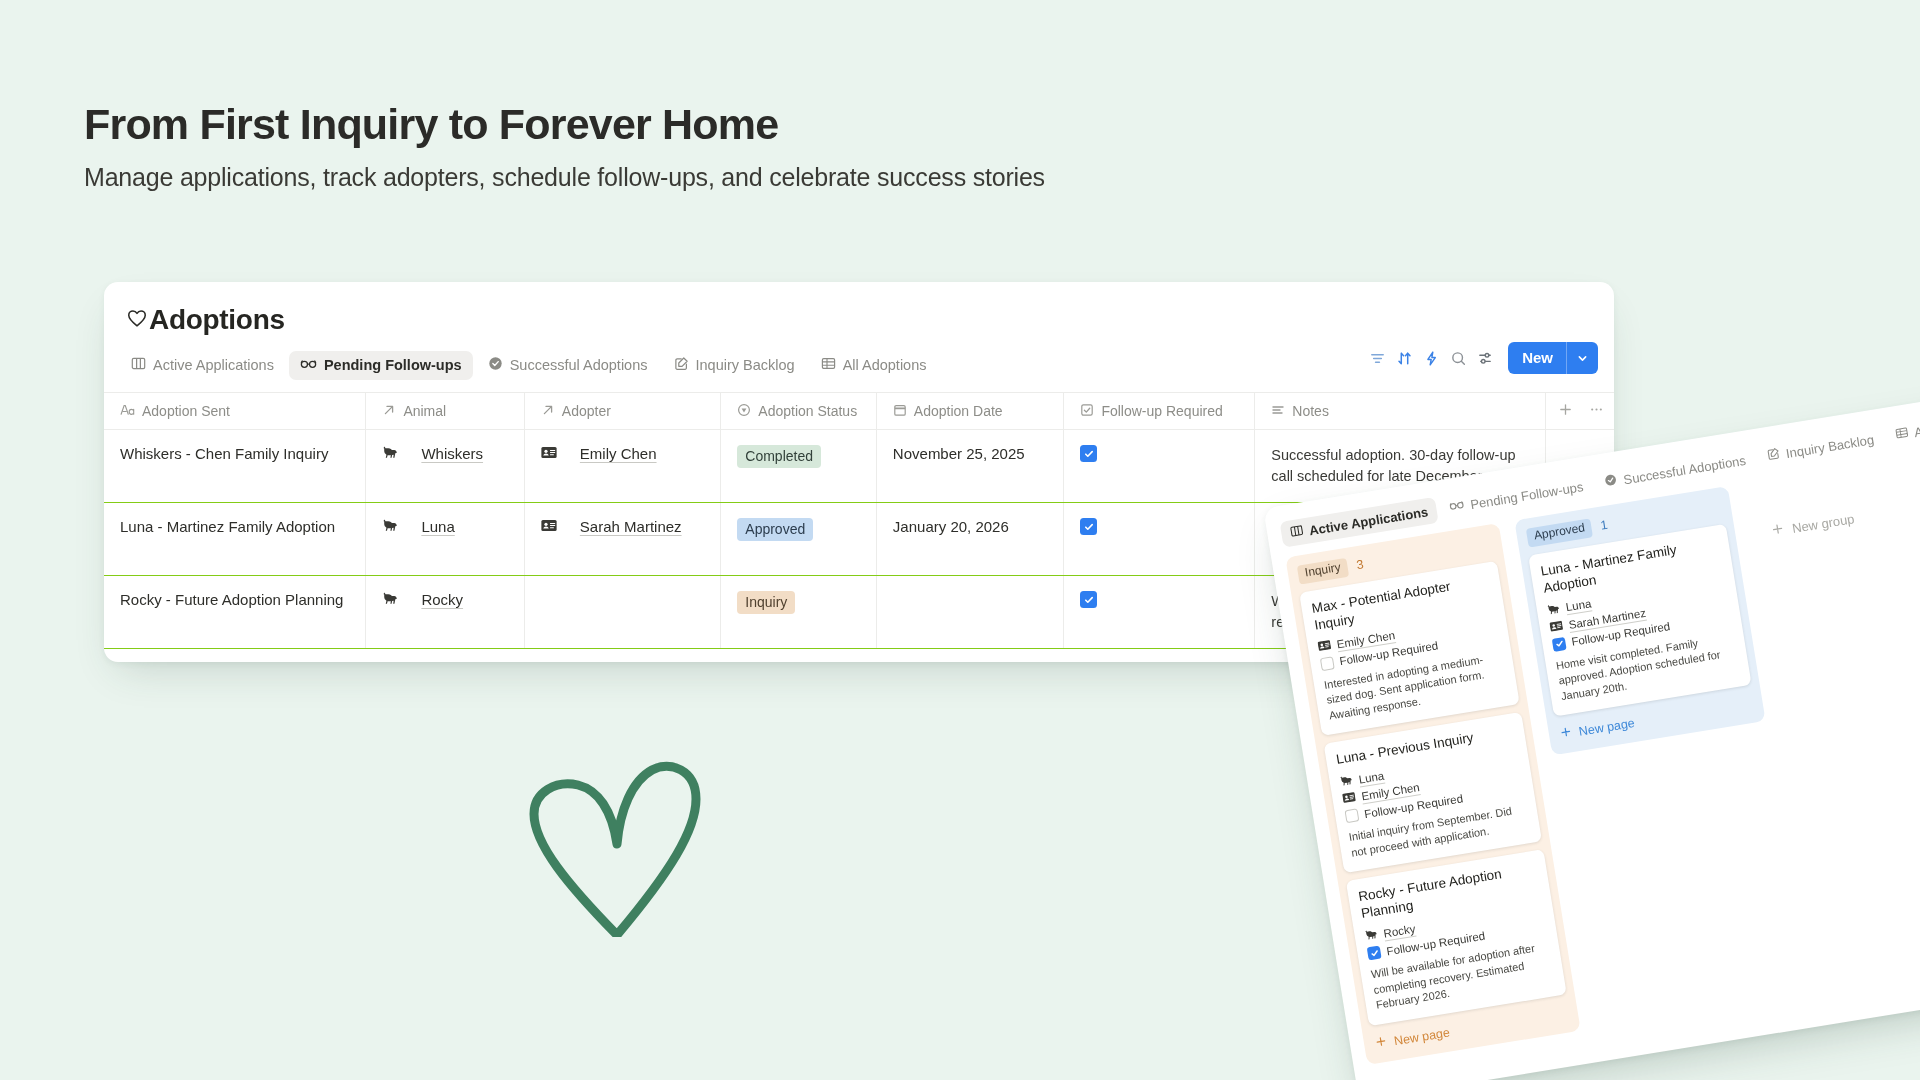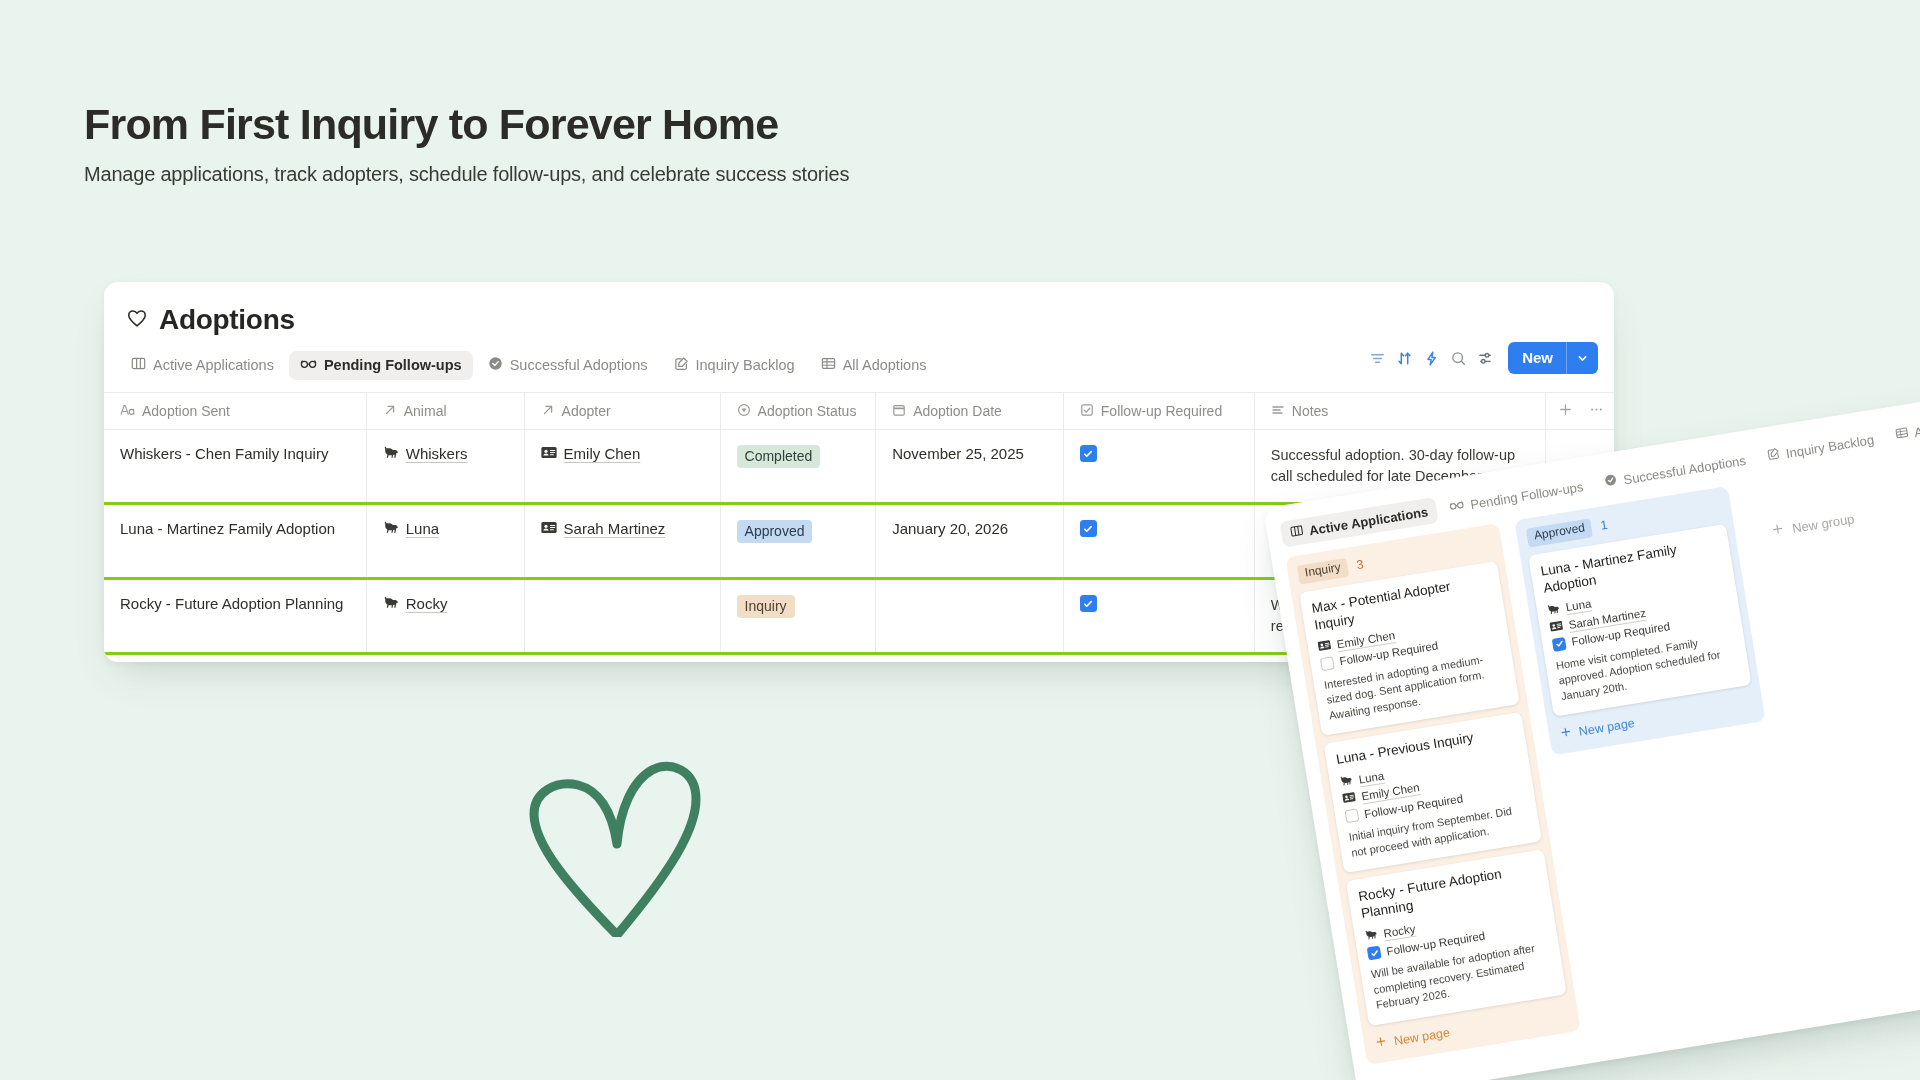--- a/index.html
+++ b/index.html
@@ -15,39 +15,39 @@
   
   .headline {
     position: absolute; left: 84px; top: 100px; width: 1600px;
   }
   .headline h1 {
     font-size: 43px; font-weight: 700; letter-spacing: -0.8px;
     color: #2b2b28; line-height: 1.15;
   }
   .headline p {
     margin-top: 14px;
-    font-size: 20px; font-weight: 400; color: #3a3a35;
+    font-size: 25px; font-weight: 400; color: #3a3a35;
     letter-spacing: -0.2px;
   }
 
   
   .doodle { position: absolute; left: 520; top: 755px; }
 
   
   .appcard {
     position: absolute; left: 104px; top: 282px;
     width: 1510px; height: 380px;
     background: #ffffff;
     border-radius: 14px;
     box-shadow: 0 18px 40px -14px rgba(40,70,55,0.20),
                 0 2px 6px rgba(40,70,55,0.06);
     overflow: hidden;
   }
   .app-title {
-    display: flex; align-items: center; gap: 11px;
+    display: flex; align-items: center; gap: 1px;
     padding: 22px 0 0 22px;
   }
   .app-title .t {
     font-size: 28px; font-weight: 700; color: #262622; letter-spacing: -0.3px;
   }
 
   
   .tabs {
     display: flex; align-items: center; gap: 4px;
     padding: 14px 0 0 16px;
@@ -87,33 +87,33 @@
     text-align: left; font-weight: 400; font-size: 14px; color: #8d8d88;
     padding: 9px 10px 9px 0;
     border-top: 1px solid #ececea; border-bottom: 1px solid #ececea;
     border-right: 1px solid #ececea;
     white-space: nowrap; vertical-align: middle;
   }
   table.grid th .hcell { display: flex; align-items: center; gap: 7px; }
   table.grid td {
     font-size: 15px; color: #2e2e2a;
     padding: 15px 10px 15px 0;
-    border-bottom: 3px solid #84cc16; border-right: 1px solid #ececea;
+    border-bottom: 1px solid #84cc16; border-right: 1px solid #ececea;
     vertical-align: top;
   }
   .c-case  { padding-left: 16px !important; width: 268px; }
   .c-anim  { padding-left: 16px !important; width: 160px; }
   .c-adopt { padding-left: 16px !important; width: 200px; margin-top: 41px; }
   .c-stat  { padding-left: 16px !important; width: 156px; }
   .c-date  { padding-left: 16px !important; width: 190px; margin-top: 44px; }
   .c-flw   { padding-left: 16px !important; width: 192px; }
   .c-note  { padding-left: 16px !important; width: 300px; }
   .c-end   { border-right: none !important; }
 
-  .relcell { display: flex; align-items: center; gap: 7px; }
+  .relcell { display: flex; align-items: center; gap: 23px; }
   .relcell .nm { text-decoration: underline; text-decoration-color: #c9c9c4;
                  text-underline-offset: 3px; }
   .badge {
     display: inline-block; padding: 3px 8px 4px; border-radius: 4px;
     font-size: 14px; line-height: 1.15;
   }
   .b-completed { background: #d6e8da; color: #32413a; }
   .b-approved  { background: #c3daf2; color: #2c3d4e; }
   .b-inquiry   { background: #f2ddc6; color: #50412f; }
   .note { font-size: 14.5px; line-height: 1.45; color: #3a3a36; }

